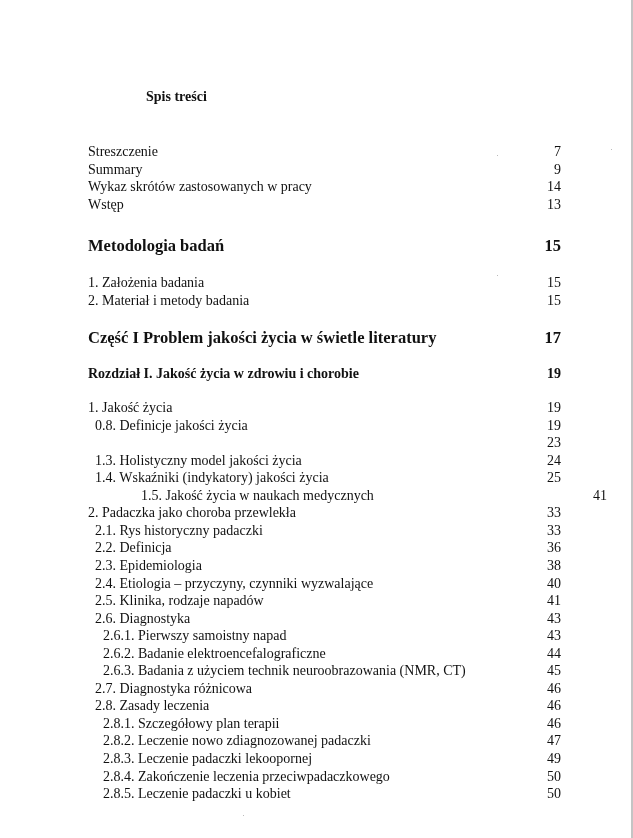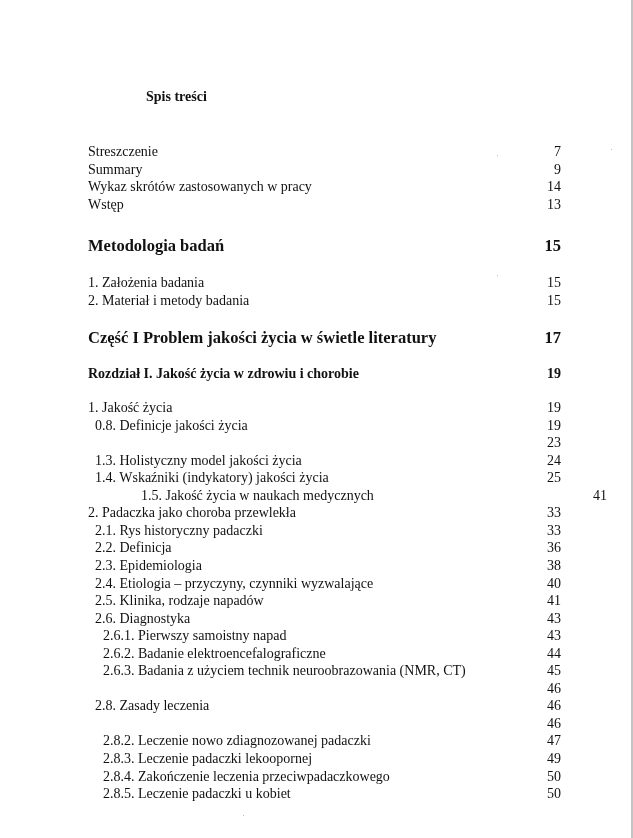--- a/index.html
+++ b/index.html
@@ -136,27 +136,29 @@
     </div>
     <div class="row l2" style="top: 644.7px;">
       <span class="label">2.6.2. Badanie elektroencefalograficzne</span>
       <span class="page">44</span>
     </div>
     <div class="row l2" style="top: 662.25px;">
       <span class="label">2.6.3. Badania z użyciem technik neuroobrazowania (NMR, CT)</span>
       <span class="page">45</span>
     </div>
     <div class="row l1" style="top: 679.8px;">
+      <span class="label">2.7. Diagnostyka różnicowa</span>
       <span class="page">46</span>
     </div>
     <div class="row l1" style="top: 697.35px;">
       <span class="label">2.8. Zasady leczenia</span>
       <span class="page">46</span>
     </div>
     <div class="row l2" style="top: 714.9px;">
+      <span class="label">2.8.1. Szczegółowy plan terapii</span>
       <span class="page">46</span>
     </div>
     <div class="row l2" style="top: 732.45px;">
       <span class="label">2.8.2. Leczenie nowo zdiagnozowanej padaczki</span>
       <span class="page">47</span>
     </div>
     <div class="row l2" style="top: 750px;">
       <span class="label">2.8.3. Leczenie padaczki lekoopornej</span>
       <span class="page">49</span>
     </div>

